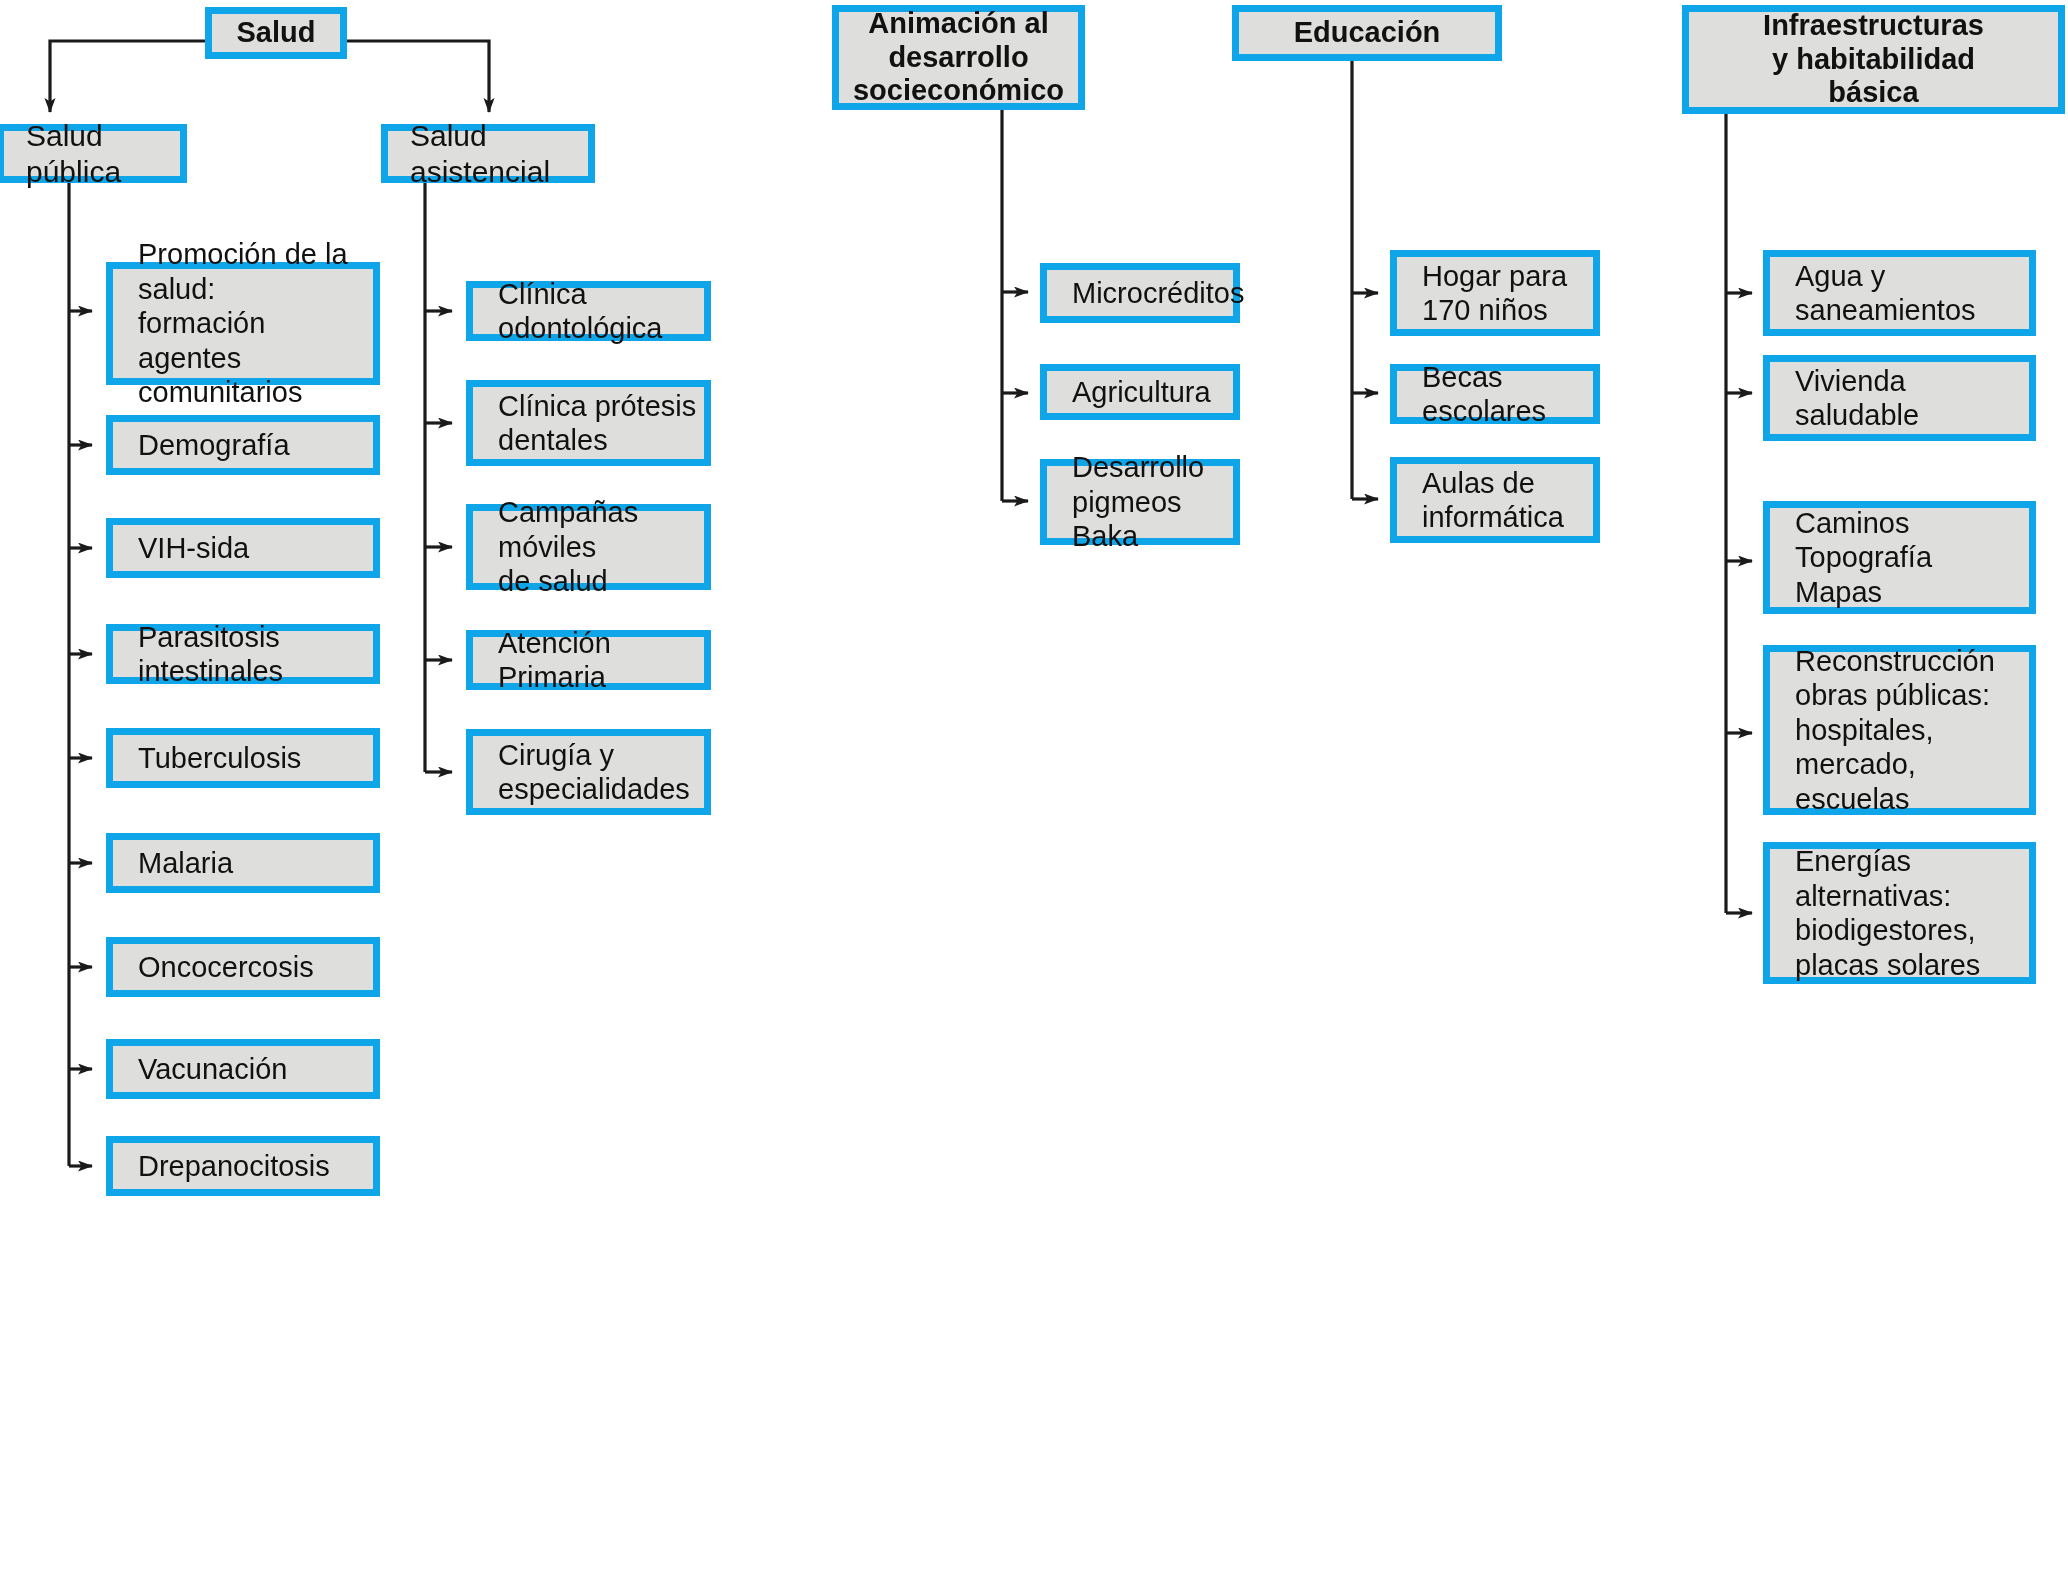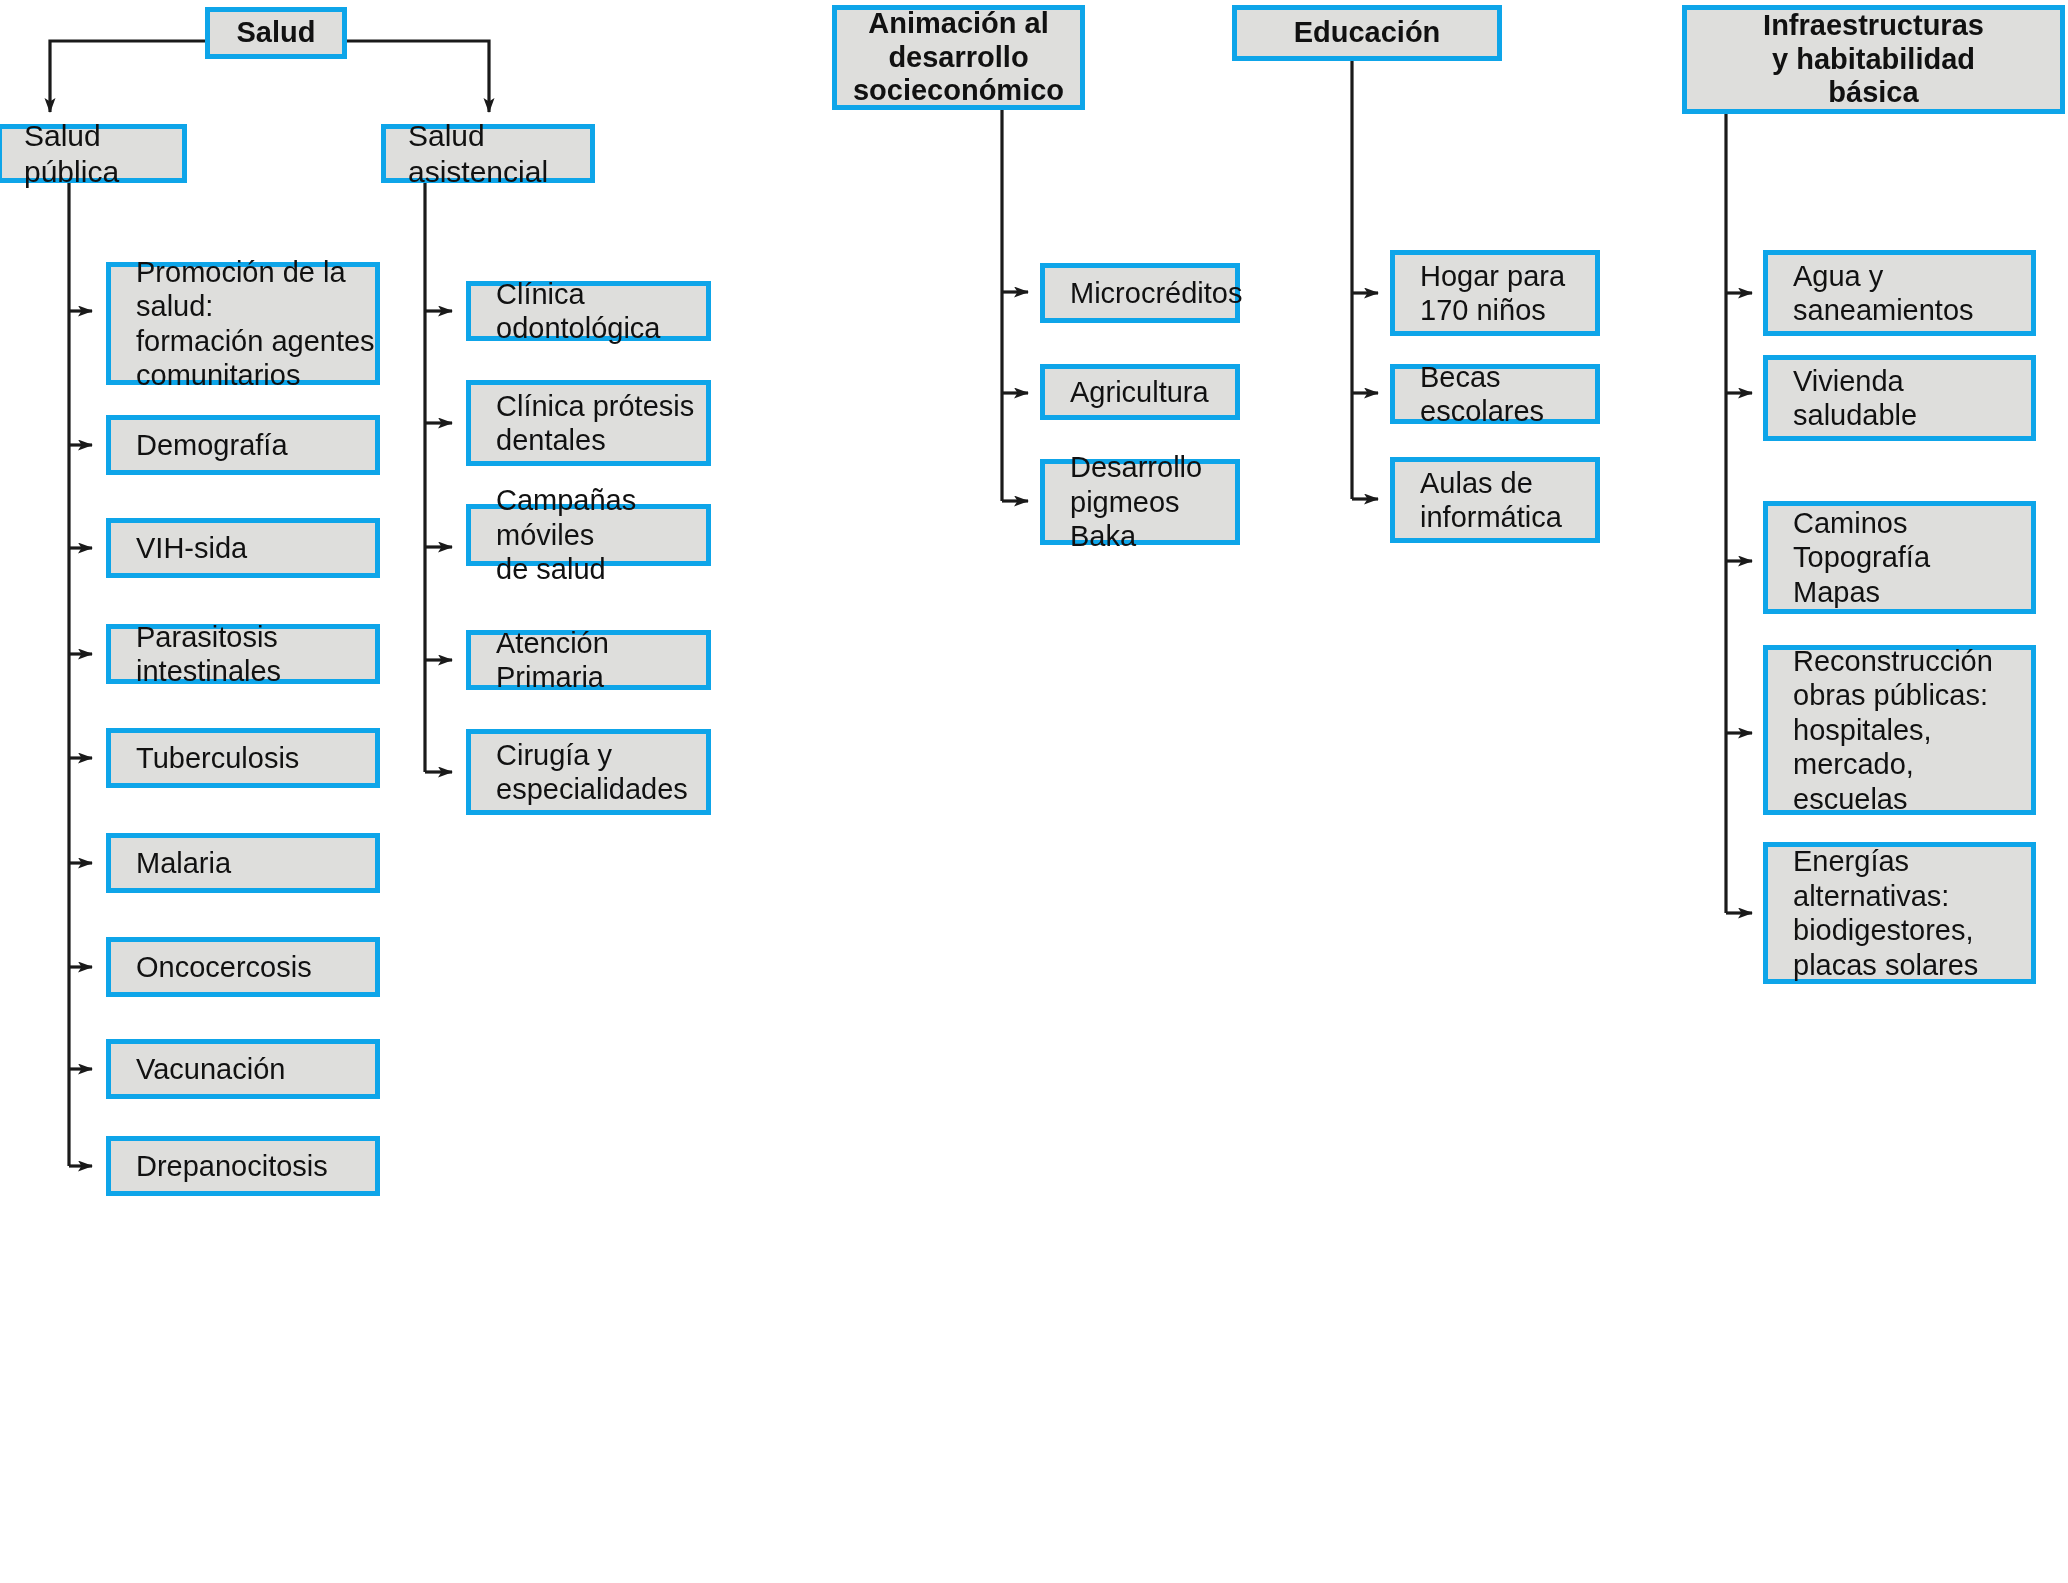--- a/index.html
+++ b/index.html
@@ -24,21 +24,21 @@
     left: 0;
     top: 0;
     width: 2068px;
     height: 1583px;
     pointer-events: none;
   }
   .node {
     position: absolute;
     box-sizing: border-box;
     background: #dededc;
-    border: 5px solid #0ea5e9;
+    border: 7px solid #0ea5e9;
     display: flex;
     align-items: center;
     color: #111111;
     line-height: 1.19;
     white-space: pre-line;
   }
   .node.root {
     justify-content: center;
     text-align: center;
     font-weight: bold;
@@ -176,21 +176,21 @@
     <span class="node-label">Drepanocitosis</span>
   </div>
 
   <div class="node leaf" style="left:466px; top:281px; width:245px; height:60px;">
     <span class="node-label">Clínica odontológica</span>
   </div>
   <div class="node leaf" style="left:466px; top:380px; width:245px; height:86px;">
     <span class="node-label">Clínica prótesis
 dentales</span>
   </div>
-  <div class="node leaf" style="left:466px; top:504px; width:245px; height:62px;">
+  <div class="node leaf" style="left:466px; top:504px; width:245px; height:86px;">
     <span class="node-label">Campañas móviles
 de salud</span>
   </div>
   <div class="node leaf" style="left:466px; top:630px; width:245px; height:60px;">
     <span class="node-label">Atención Primaria</span>
   </div>
   <div class="node leaf" style="left:466px; top:729px; width:245px; height:86px;">
     <span class="node-label">Cirugía y
 especialidades</span>
   </div>

